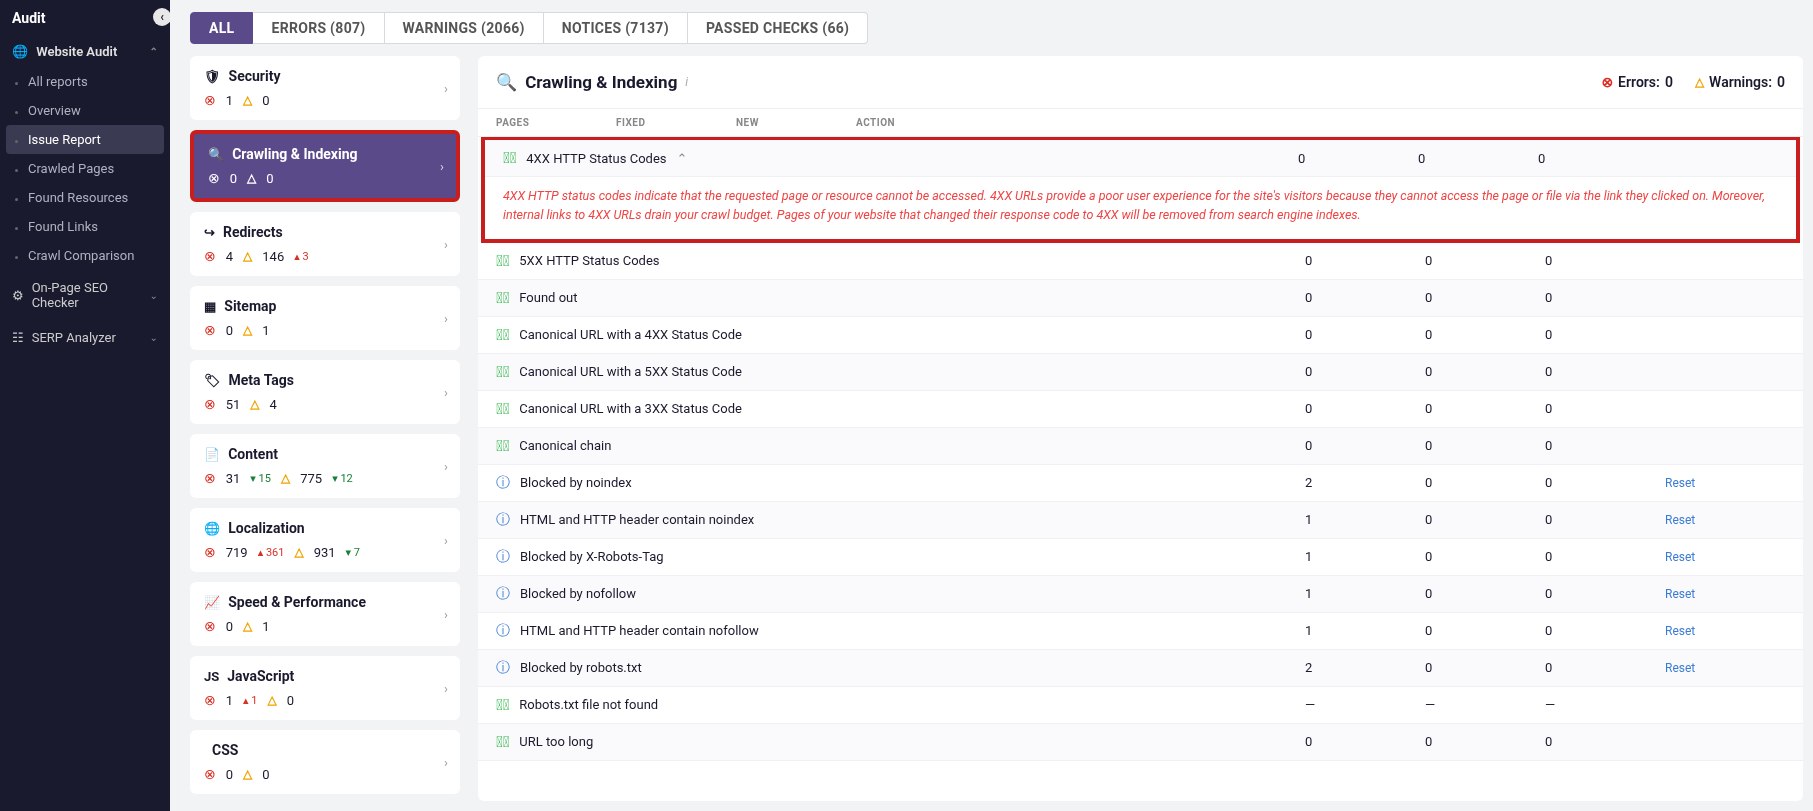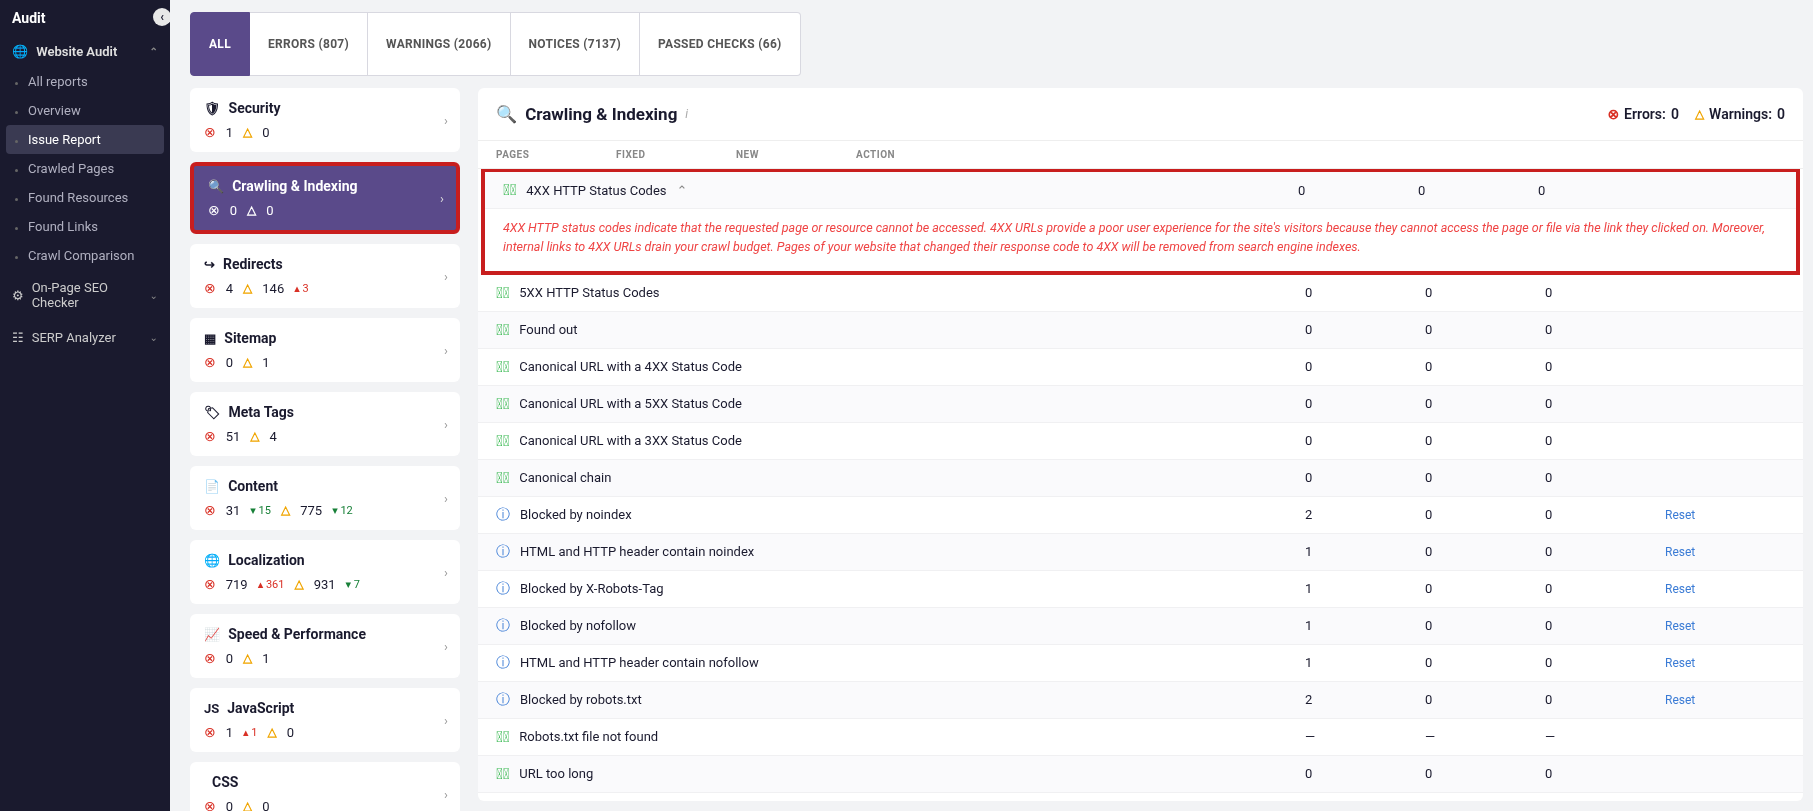--- a/index.html
+++ b/index.html
@@ -10,21 +10,21 @@
 .sidebar-section{padding:8px 12px;display:flex;align-items:center;gap:8px;cursor:pointer;font-size:13px;font-weight:600}
 .sidebar-items{list-style:none}
 .sidebar-items li{padding:7px 12px 7px 28px;font-size:13px;color:#b0b0c0;cursor:pointer;position:relative}
 .sidebar-items li::before{content:"";position:absolute;left:15px;top:50%;width:3px;height:3px;background:#666;border-radius:50%}
 .sidebar-items li.active{background:#3a3a52;color:#fff;border-radius:4px;margin:0 6px;padding-left:22px}
 .sidebar-items li.active::before{left:9px}
 .sidebar-sub{padding:10px 12px;display:flex;align-items:center;gap:8px;color:#ccc;cursor:pointer;font-size:13px}
 .sidebar .chev{margin-left:auto;font-size:10px;color:#888}
 .main{flex:1;display:flex;flex-direction:column;height:811px;overflow:hidden}
 .tabs{padding:12px 20px;display:flex;gap:0}
-.tab{padding:24px 18px;background:#fff;border:1px solid #d8d8e0;font-size:12px;font-weight:700;color:#555;cursor:pointer;letter-spacing:.3px}
+.tab{padding:7px 18px;background:#fff;border:1px solid #d8d8e0;font-size:14px;font-weight:700;color:#555;cursor:pointer;letter-spacing:.3px}
 .tab:first-child{border-radius:4px 0 0 4px}
 .tab:last-child{border-radius:0 4px 4px 0}
 .tab.active{background:#5a4a8a;color:#fff;border-color:#5a4a8a}
 .tab+.tab{border-left:none}
 .content{display:flex;gap:18px;padding:0 10px 10px 20px;flex:1;overflow:hidden}
 .col-left{width:270px;display:flex;flex-direction:column;gap:10px}
 .card{background:#fff;border-radius:6px;padding:12px 14px;cursor:pointer;position:relative}
 .card .title{display:flex;align-items:center;gap:8px;font-weight:700;font-size:14px;margin-bottom:8px}
 .card .stats{display:flex;align-items:center;gap:10px;font-size:13px}
 .card .chevr{position:absolute;right:12px;top:50%;transform:translateY(-50%);color:#999;font-size:13px}
@@ -35,21 +35,21 @@
 .w-ic::before{content:"△";color:#f0a500;font-size:12px;font-weight:bold}
 .card.active .e-ic::before,.card.active .w-ic::before{color:#fff}
 .delta{font-size:11px}
 .delta.up{color:#d93025}
 .delta.up::before{content:"▴ "}
 .delta.down{color:#188038}
 .delta.down::before{content:"▾ "}
 .col-right{flex:1;background:#fff;border-radius:6px;overflow:hidden;display:flex;flex-direction:column}
 .panel-head{padding:16px 18px;display:flex;align-items:center;border-bottom:1px solid #eee}
 .panel-head h2{font-size:17px;font-weight:700;display:flex;align-items:center;gap:8px}
-.panel-head .summary{margin-left:auto;display:flex;gap:16px;font-size:14px;font-weight:600}
+.panel-head .summary{margin-left:auto;display:flex;gap:22px;font-size:14px;font-weight:600}
 .panel-head .summary span{display:flex;align-items:center;gap:5px}
 .tbl{flex:1;overflow-y:auto}
 .thead{display:flex;padding:8px 18px;font-size:10px;font-weight:700;color:#888;letter-spacing:.5px;border-bottom:1px solid #eee;background:#fff}
 .c-issue{flex:1}
 .c-pages,.c-fixed,.c-new,.c-action{width:120px}
 .row{display:flex;align-items:center;padding:9px 18px;font-size:13px;border-bottom:1px solid #f0f0f2}
 .row:nth-child(odd){background:#fafafc}
 .row .c-issue{display:flex;align-items:center;gap:10px}
 .ic-ok{color:#3cba54;font-size:15px}
 .ic-info{color:#3a7bd5;font-size:14px}

